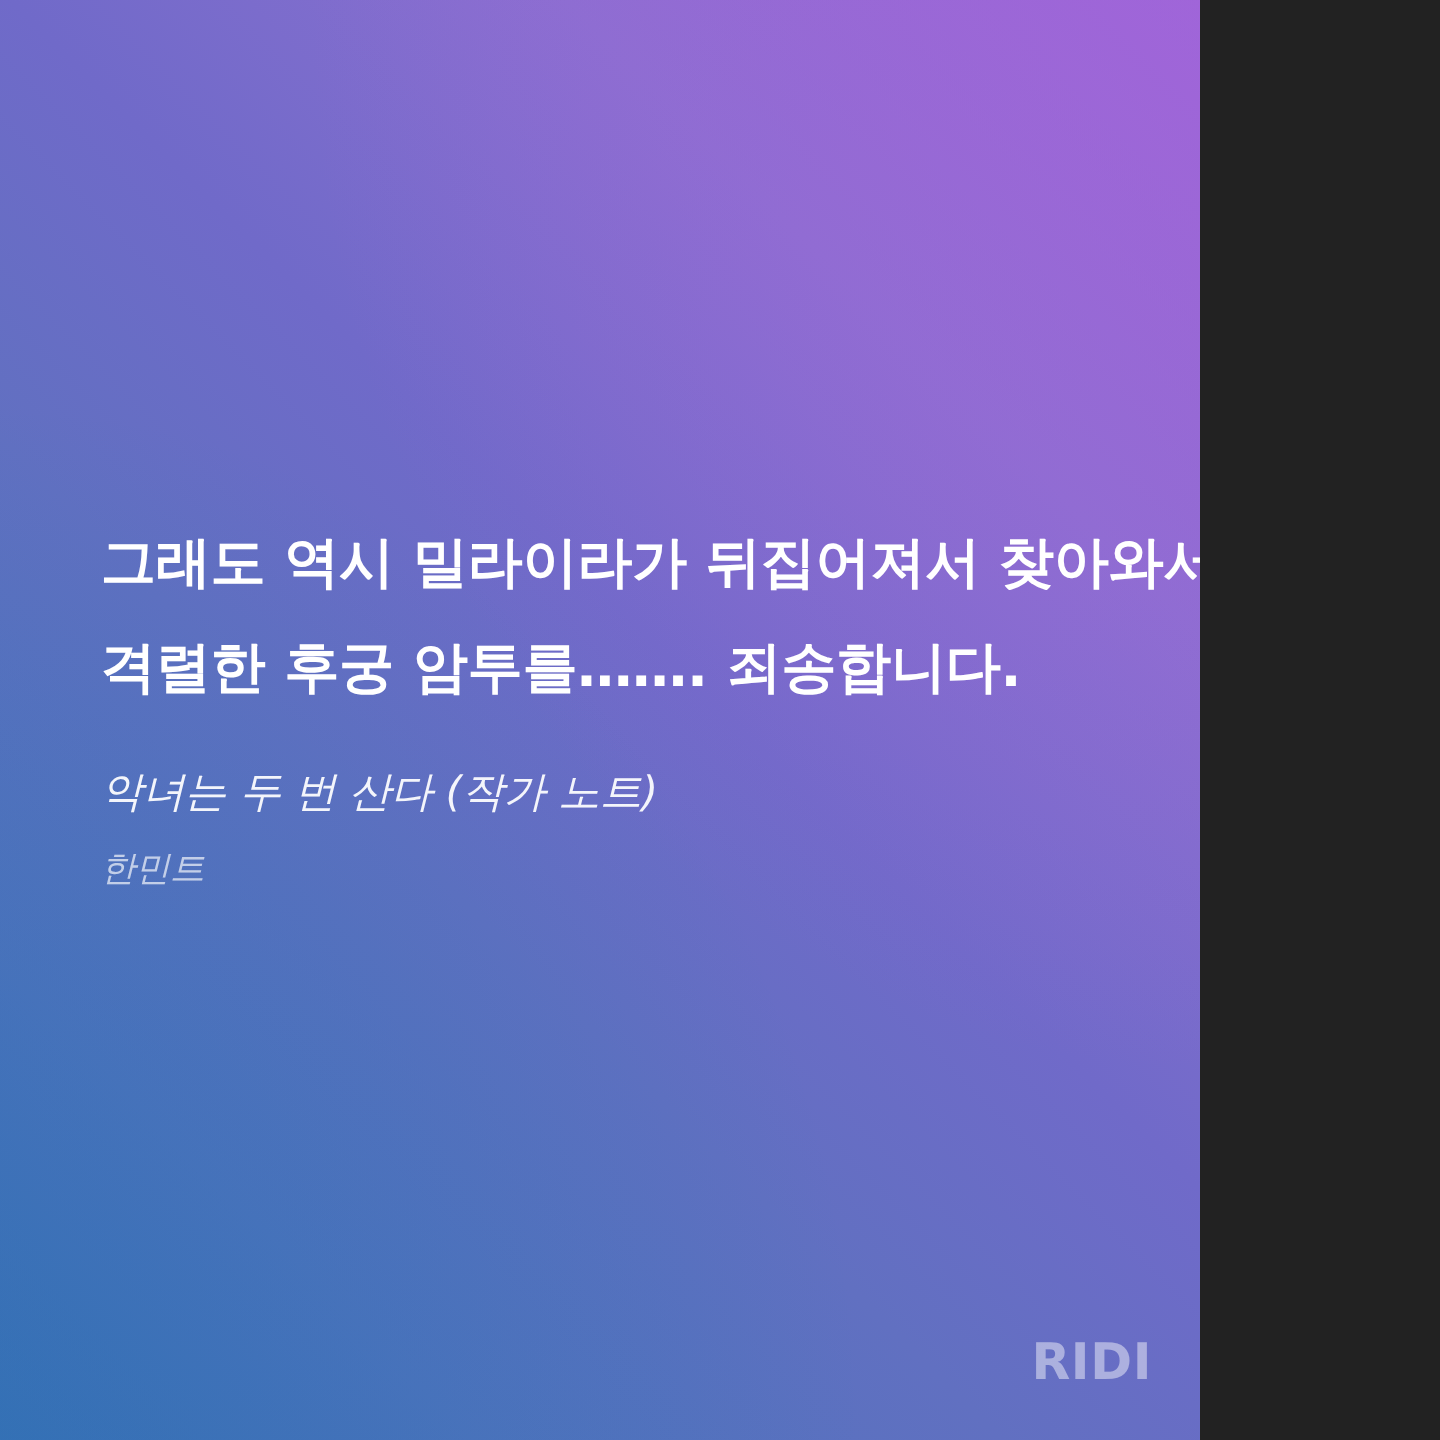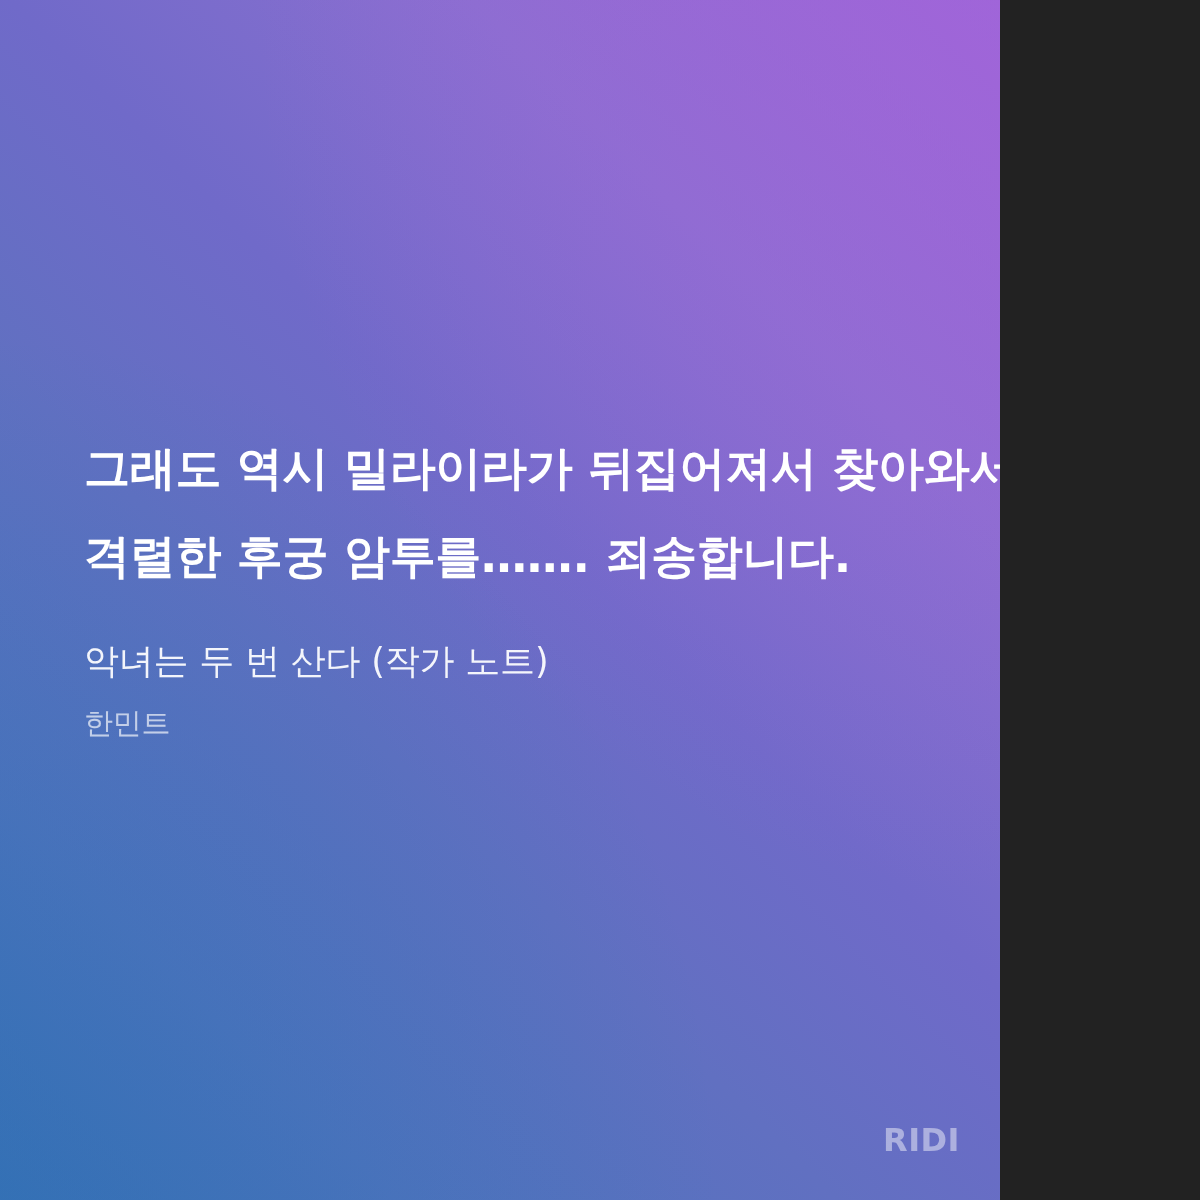--- a/index.html
+++ b/index.html
@@ -50,20 +50,21 @@
     font-size: 46px;
     font-weight: 700;
     line-height: 88px;
     letter-spacing: -0.3px;
     color: #ffffff;
     word-break: keep-all;
   }
 
   .meta {
     margin-top: 44px;
+    font-style: italic;
   }
 
   .book-title {
     font-size: 35px;
     font-weight: 400;
     line-height: 1.0;
     letter-spacing: -0.2px;
     color: rgba(255, 255, 255, 0.93);
     word-break: keep-all;
   }
@@ -75,21 +76,21 @@
     line-height: 1.0;
     letter-spacing: -0.2px;
     color: rgba(255, 255, 255, 0.66);
   }
 
   .brand-logo {
     position: absolute;
     right: 40px;
     bottom: 44px;
     z-index: 2;
-    font-size: 32px;
+    font-size: 42px;
     font-weight: 700;
     letter-spacing: 0.5px;
     line-height: 1;
     color: rgba(255, 255, 255, 0.46);
     user-select: none;
     text-align: center;
   }
 </style>
 </head>
 <body>

